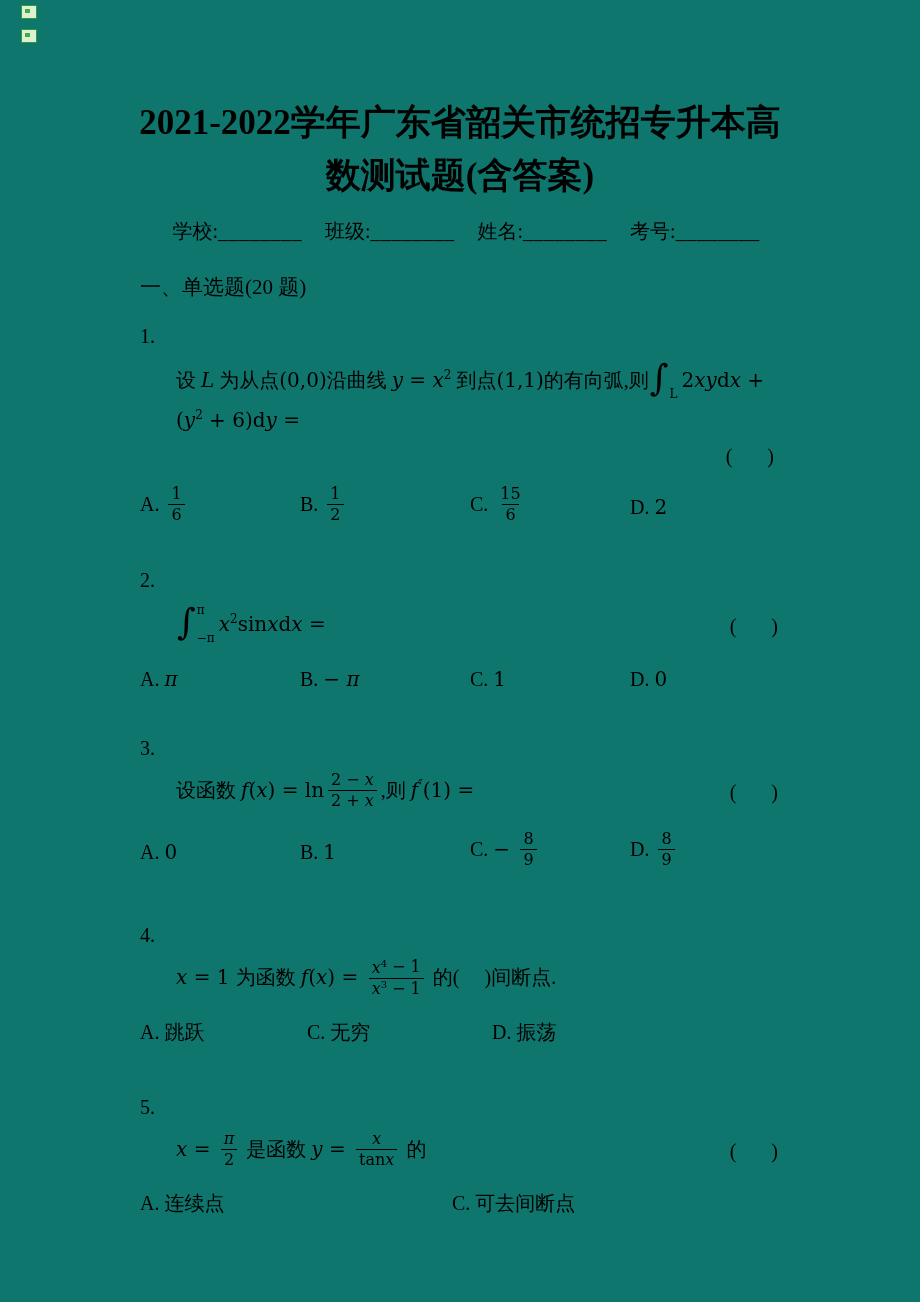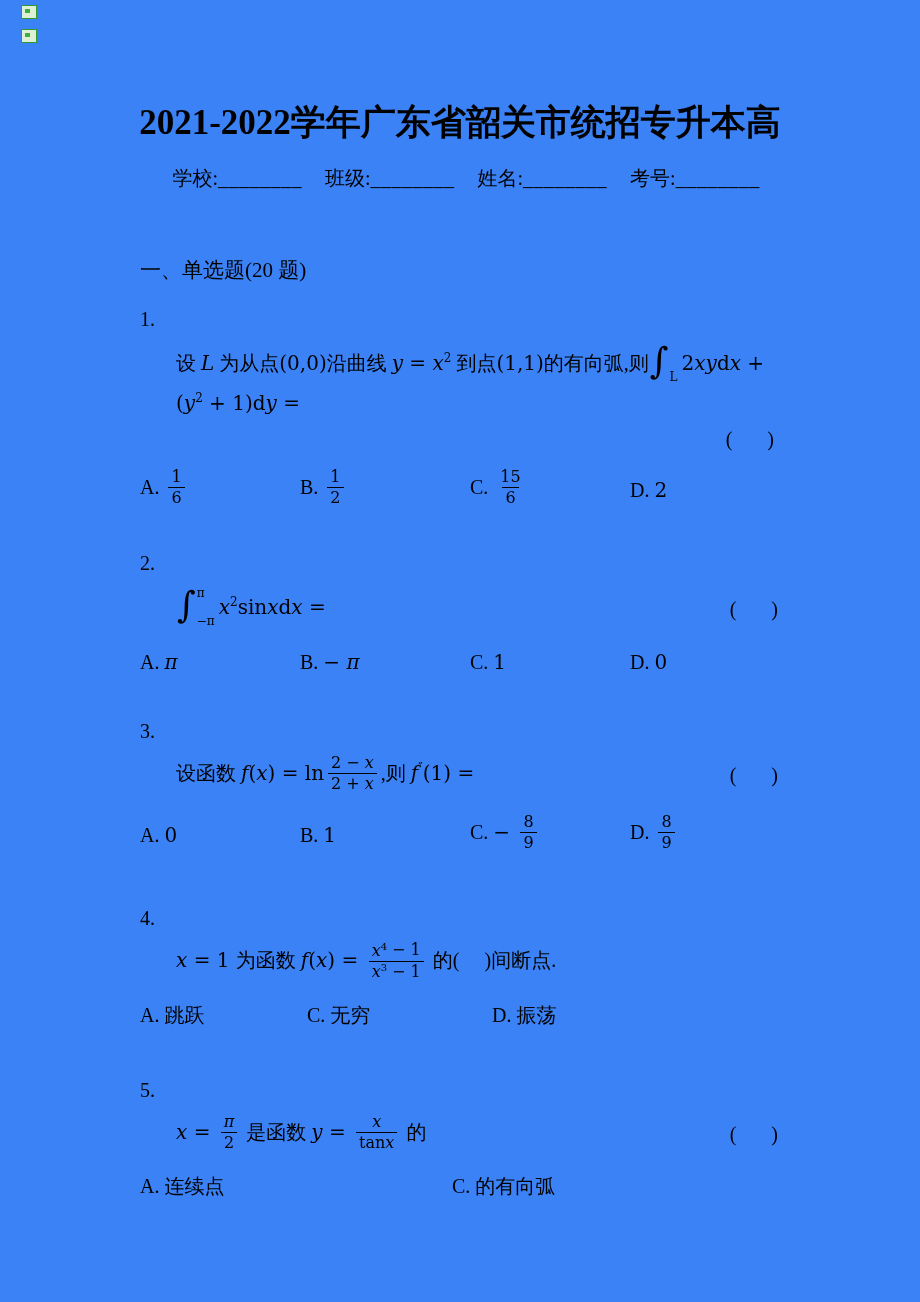--- a/index.html
+++ b/index.html
@@ -1,33 +1,33 @@
 <!DOCTYPE html>
 <html><head>
 <meta charset="utf-8">
 <style>
   html,body{margin:0;padding:0;background:#ffffff;}
   .page{
-    width:920px;height:1302px;margin:0 auto;background:#3b82f6;color:#000;
+    width:920px;height:1302px;margin:0 auto;background:#0f766e;color:#000;
     position:relative;overflow:hidden;
     font-family:"Liberation Serif","DejaVu Serif",serif;
   }
   
   .doc-icons{position:absolute;left:21px;top:5px;}
   .doc-icon{width:14px;height:12px;border:1px solid #2f9a2f;background:#ddf0d6;margin-bottom:10px;position:relative;}
   .doc-icon::after{content:"";position:absolute;left:3px;top:3px;width:5px;height:4px;background:#3fae3f;}
 
   .title{margin:0;padding:96px 55px 0 55px;text-align:center;font-size:35px;font-weight:bold;line-height:1.52;}
 
   .header-fields{margin-top:16px;text-align:center;font-size:20px;white-space:nowrap;padding-left:12px;}
   .header-field{display:inline-block;margin:0 9px;}
   .hf-blank{letter-spacing:0.5px;}
 
   .content{padding:0 138px 0 140px;}
-  .section-title{margin-top:64px;font-size:21px;}
+  .section-title{margin-top:28px;font-size:21px;}
 
   .question{font-size:20px;}
   #questions .question:nth-child(1){margin-top:24px;}
   #questions .question:nth-child(2){margin-top:42px;}
   #questions .question:nth-child(3){margin-top:46px;}
   #questions .question:nth-child(4){margin-top:52px;}
   #questions .question:nth-child(5){margin-top:50px;}
 
   .q-number{display:block;font-size:20px;}
   .q-stemline{display:flex;justify-content:space-between;align-items:center;margin-top:12px;min-height:34px;margin-left:36px;}
@@ -65,20 +65,21 @@
 
 <div class="page">
 
   <div class="doc-icons">
     <div class="doc-icon"></div>
     <div class="doc-icon"></div>
   </div>
 
   <h1 class="title">
     <span>2021-2022学年广东省韶关市统招专升本高</span><br>
+    <span>数测试题(含答案)</span>
   </h1>
 
   <div class="header-fields">
     <span class="header-field"><span>学校:</span><span class="hf-blank">________</span></span>
     <span class="header-field"><span>班级:</span><span class="hf-blank">________</span></span>
     <span class="header-field"><span>姓名:</span><span class="hf-blank">________</span></span>
     <span class="header-field"><span>考号:</span><span class="hf-blank">________</span></span>
   </div>
 
   <div class="content">
@@ -86,21 +87,21 @@
     <div id="questions">
         <div class="question">
           <div class="q-number">1.</div>
           <div class="q-stemline">
             <span class="q-stem"><span class="t-cn">设 </span><span class="t-mi">L</span><span class="t-cn"> 为从点</span><span class="t-mn">(0,0)</span><span class="t-cn">沿曲线 </span><span class="t-mi">y</span><span class="t-mn"> = </span><span class="t-msup"><span class="t-mi">x</span><sup class="t-sup">2</sup></span><span class="t-cn"> 到点</span><span class="t-mn">(1,1)</span><span class="t-cn">的有向弧,则</span><span class="int">
                 <span class="int-sign">∫</span>
                 <span class="int-limits">
                   <span class="int-sup">&nbsp;</span>
                   <span class="int-sub">L</span>
                 </span>
-              </span><span class="t-mn">2</span><span class="t-mi">xy</span><span class="t-mn">d</span><span class="t-mi">x</span><span class="t-mn"> + (</span><span class="t-msup"><span class="t-mi">y</span><sup class="t-sup">2</sup></span><span class="t-mn"> + 1)d</span><span class="t-mi">y</span><span class="t-mn"> =</span></span>
+              </span><span class="t-mn">2</span><span class="t-mi">xy</span><span class="t-mn">d</span><span class="t-mi">x</span><span class="t-mn"> + (</span><span class="t-msup"><span class="t-mi">y</span><sup class="t-sup">2</sup></span><span class="t-mn"> + 6)d</span><span class="t-mi">y</span><span class="t-mn"> =</span></span>
           </div>
           <div class="q-paren-own">(&nbsp;&nbsp;&nbsp;&nbsp;&nbsp;&nbsp;&nbsp;)</div>
           <div class="q-options g4">
             <span class="option"><span class="opt-letter">A.&nbsp;</span><span class="opt-body"><span class="frac">
                   <span class="num"><span class="t-mn">1</span></span>
                   <span class="den"><span class="t-mn">6</span></span>
                 </span></span></span>
             <span class="option"><span class="opt-letter">B.&nbsp;</span><span class="opt-body"><span class="frac">
                   <span class="num"><span class="t-mn">1</span></span>
                   <span class="den"><span class="t-mn">2</span></span>
@@ -174,19 +175,19 @@
                 <span class="num"><span class="t-mi">π</span></span>
                 <span class="den"><span class="t-mn">2</span></span>
               </span><span class="t-cn"> 是函数 </span><span class="t-mi">y</span><span class="t-mn"> = </span><span class="frac">
                 <span class="num"><span class="t-mi">x</span></span>
                 <span class="den"><span class="t-mn">tan</span><span class="t-mi">x</span></span>
               </span><span class="t-cn"> 的</span></span>
             <span class="q-paren">(&nbsp;&nbsp;&nbsp;&nbsp;&nbsp;&nbsp;&nbsp;)</span>
           </div>
           <div class="q-options g2">
             <span class="option"><span class="opt-letter">A.&nbsp;</span><span class="opt-body"><span class="t-cn">连续点</span></span></span>
-            <span class="option"><span class="opt-letter">C.&nbsp;</span><span class="opt-body"><span class="t-cn">的有向弧</span></span></span>
+            <span class="option"><span class="opt-letter">C.&nbsp;</span><span class="opt-body"><span class="t-cn">可去间断点</span></span></span>
           </div>
         </div>
       </div>
   </div>
 
 </div>
 
 </body></html>

